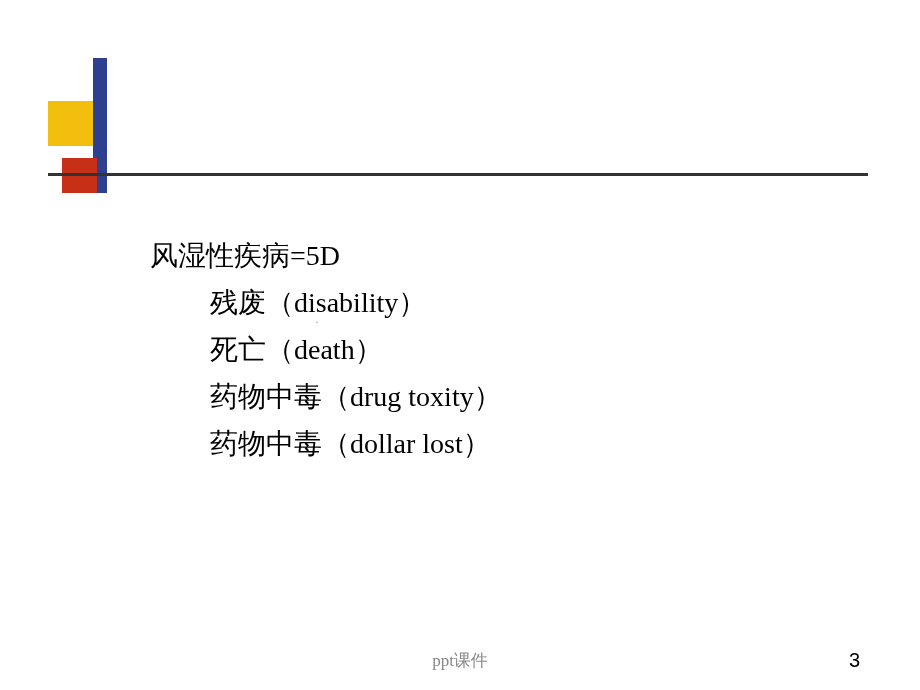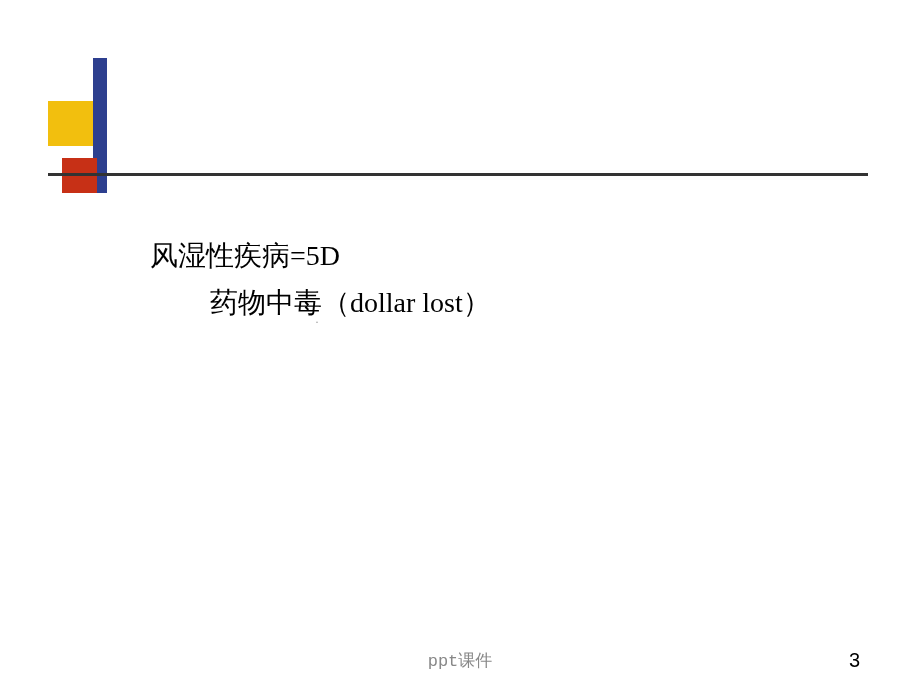--- a/index.html
+++ b/index.html
@@ -68,21 +68,21 @@
     .content .item {
       padding-left: 60px;
     }
     .footer-label {
       position: absolute;
       bottom: 18px;
       left: 50%;
       transform: translateX(-50%);
       font-size: 17px;
       color: #888888;
-      font-family: Liberation Mono, monospace;
+      font-family: Liberation Serif, serif;
     }
     .page-number {
       position: absolute;
       bottom: 18px;
       right: 60px;
       font-size: 20px;
       color: #000000;
       font-family: Arial, sans-serif;
     }
     .center-dot {
@@ -101,17 +101,20 @@
   <div class="blue-vertical"></div>
   <div class="red-square"></div>
 </div>
 
 <div class="horizontal-line"></div>
 
 <div class="center-dot">·</div>
 
 <div class="content">
   <div class="title-line">风湿性疾病=5D</div>
+  <div class="item">残废（disability）</div>
+  <div class="item">死亡（death）</div>
+  <div class="item">药物中毒（drug  toxity）</div>
   <div class="item">药物中毒（dollar  lost）</div>
 </div>
 
 <div class="footer-label">ppt课件</div>
 <div class="page-number">3</div>
 
 </body></html>

